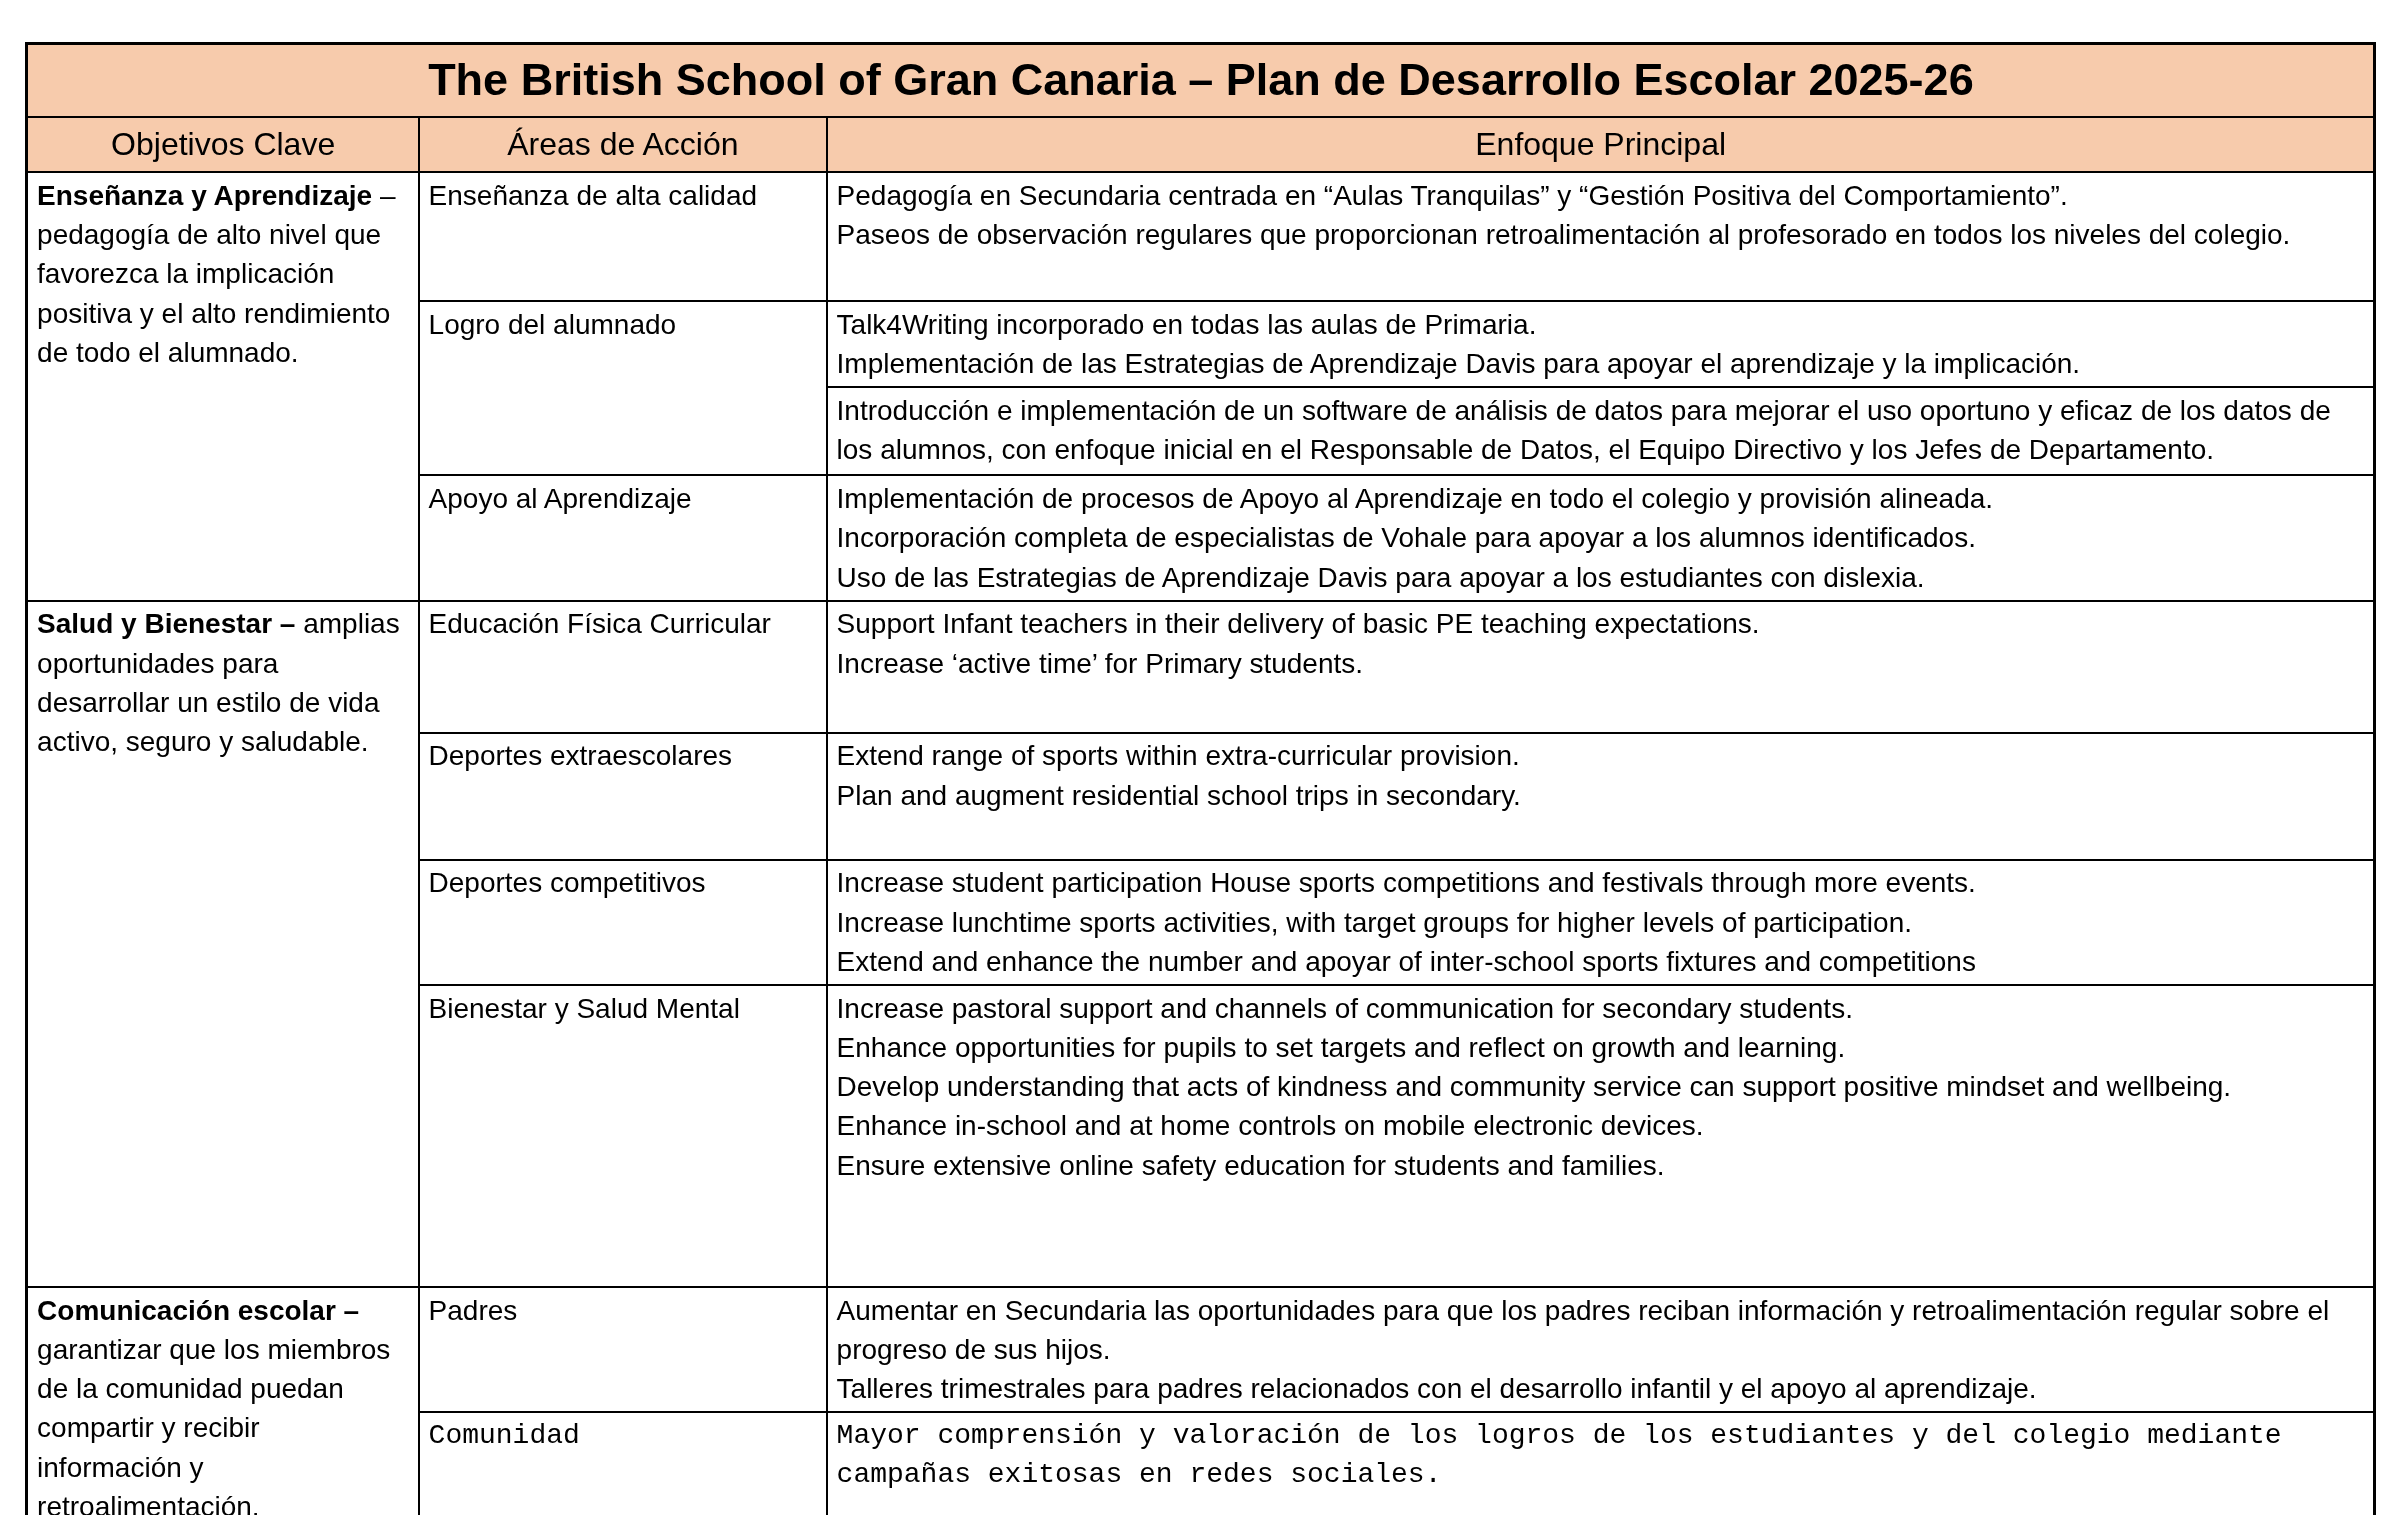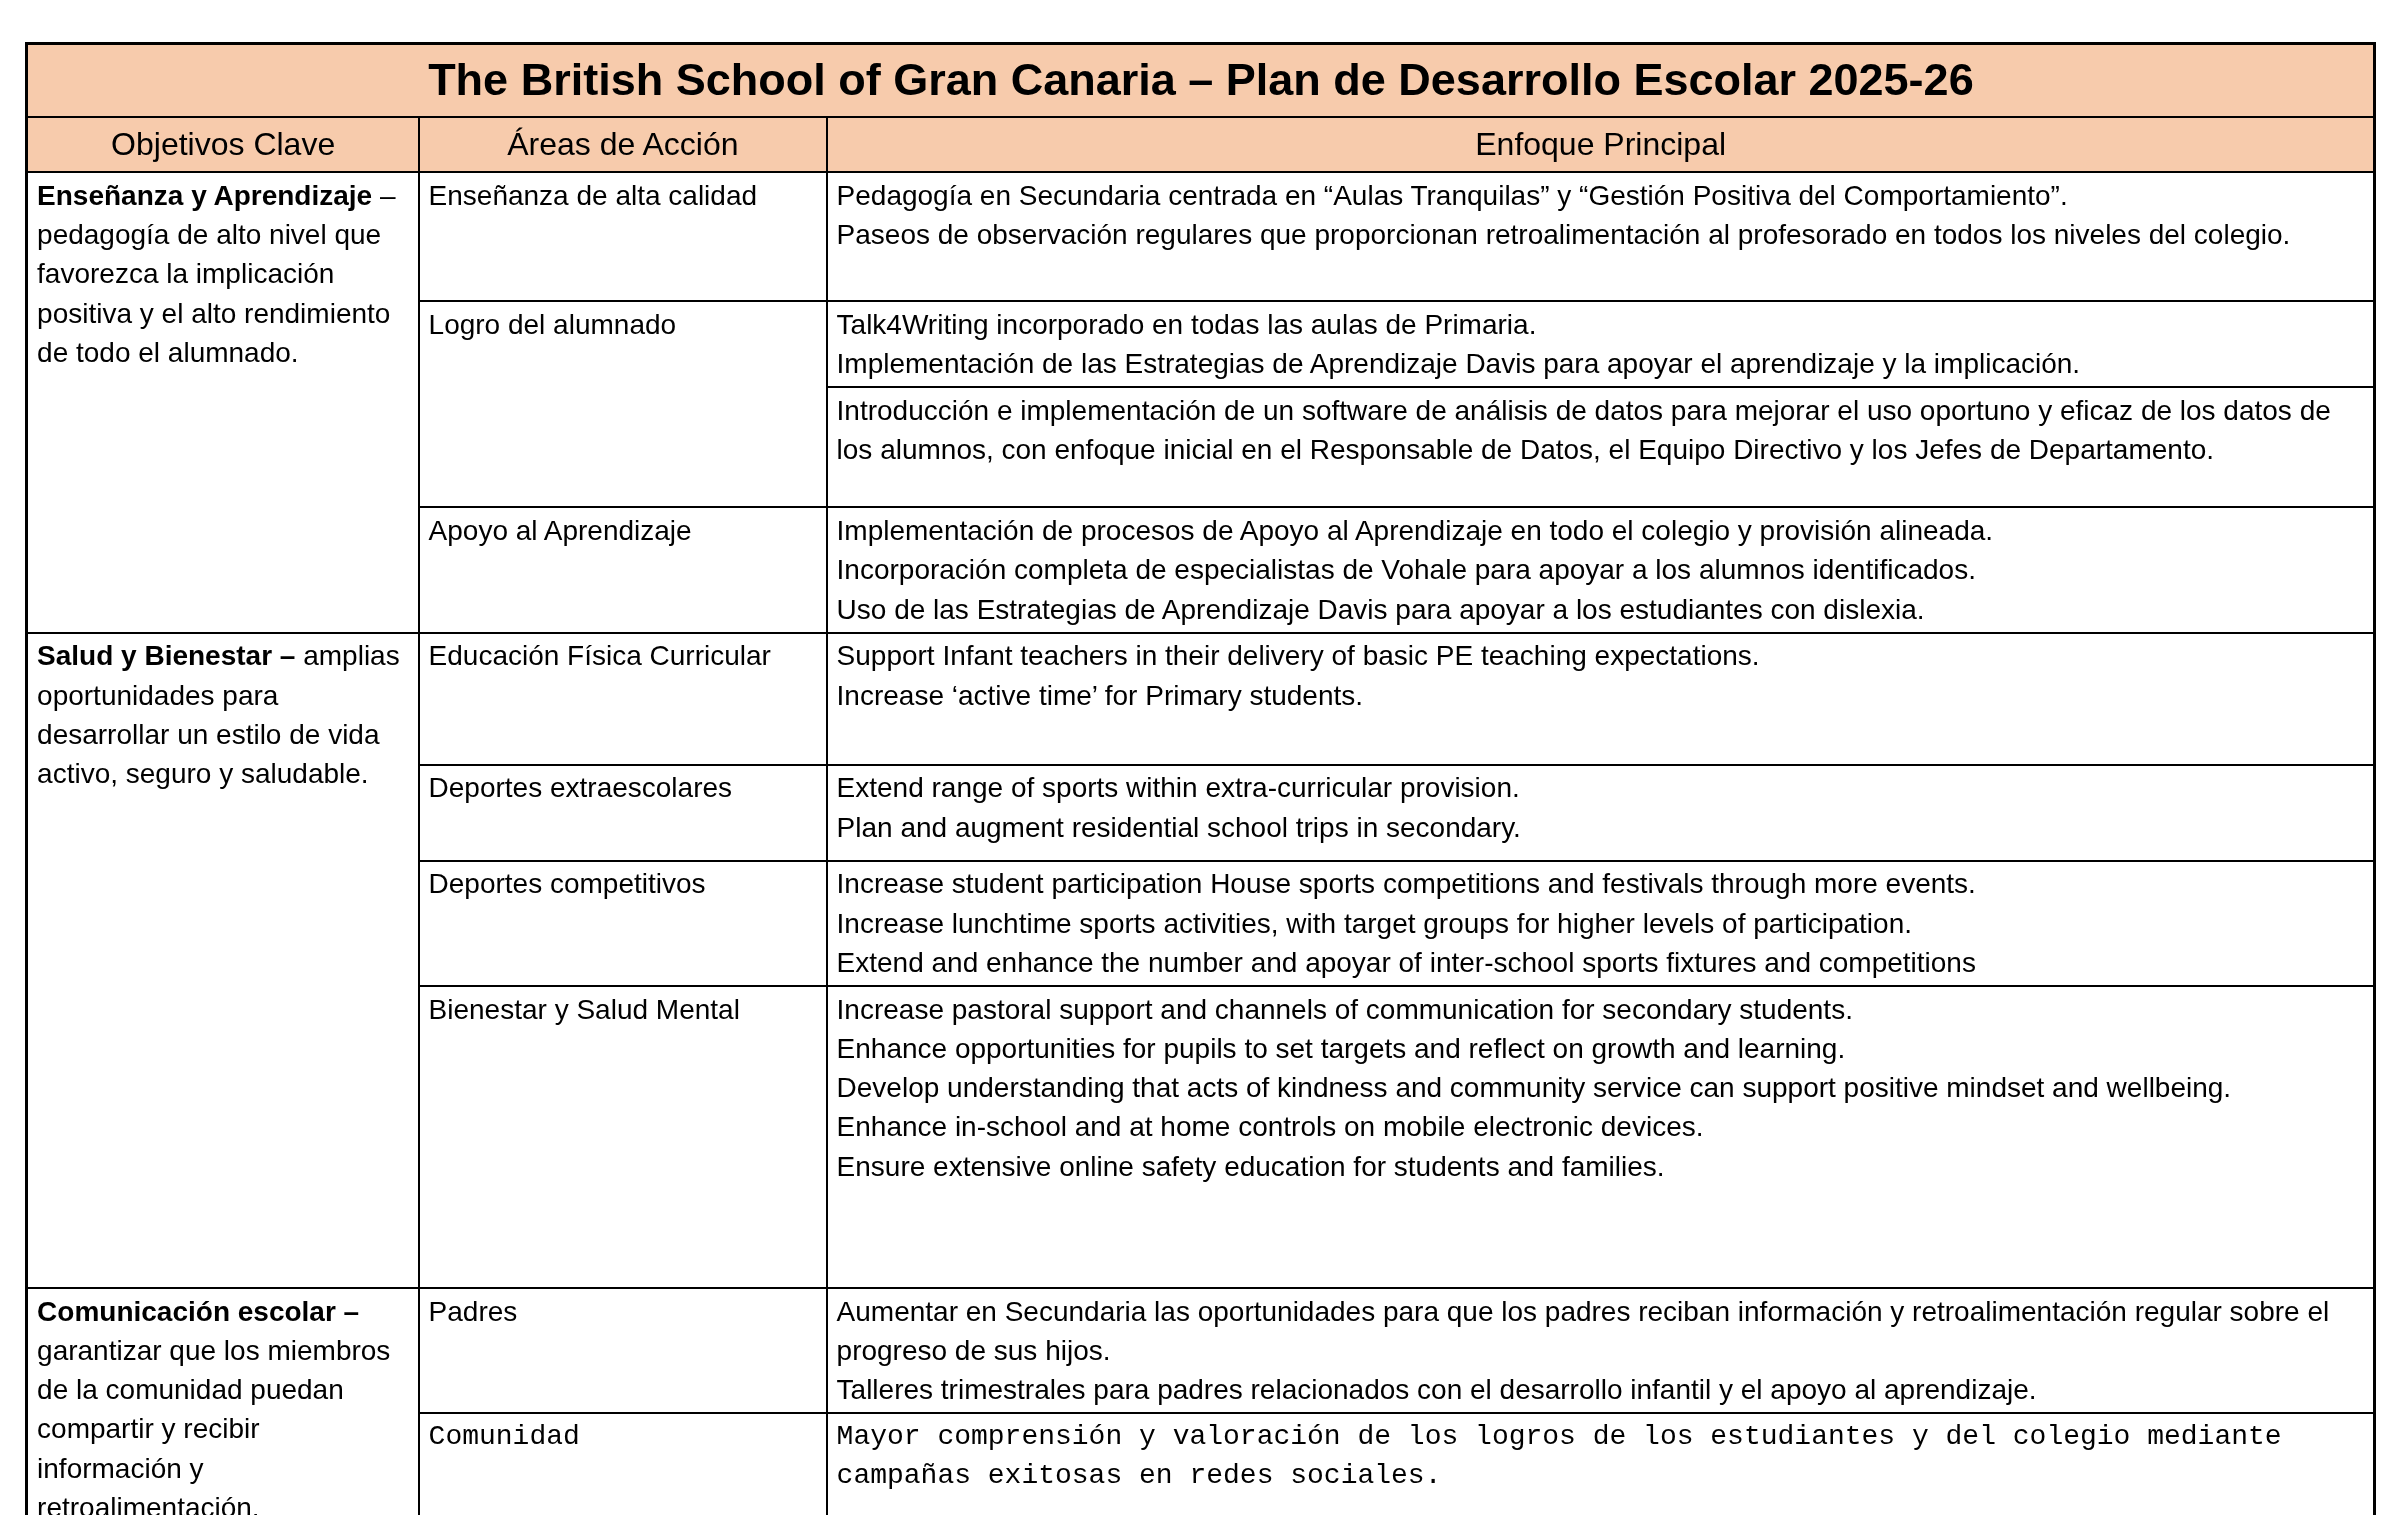--- a/index.html
+++ b/index.html
@@ -53,24 +53,24 @@
     font-size: 32px;
     padding: 4.4px 8.7px;
   }
   td.objective-cell .b { font-weight: bold; }
   .p { margin: 0; }
   
   .tr-title { height: 73px; }
   .tr-head  { height: 46px;  }
   .tr-s1r1  { height: 129px; }
   .tr-s1r2  { height: 84px; }
-  .tr-s1r3  { height: 120px; }
+  .tr-s1r3  { height: 88px; }
   .tr-s1r4  { height: 125px; }
   .tr-s2r1  { height: 132px; }
-  .tr-s2r2  { height: 96px; }
+  .tr-s2r2  { height: 127px; }
   .tr-s2r3  { height: 120px; }
   .tr-s2r4  { height: 302px; }
   .tr-s3r1  { height: 125px; }
   .tr-s3r2  { height: 164px; font-family: Liberation Mono, monospace; }
 </style>
 </head>
 <body>
 
 <div class="page">
   <table class="plan">

